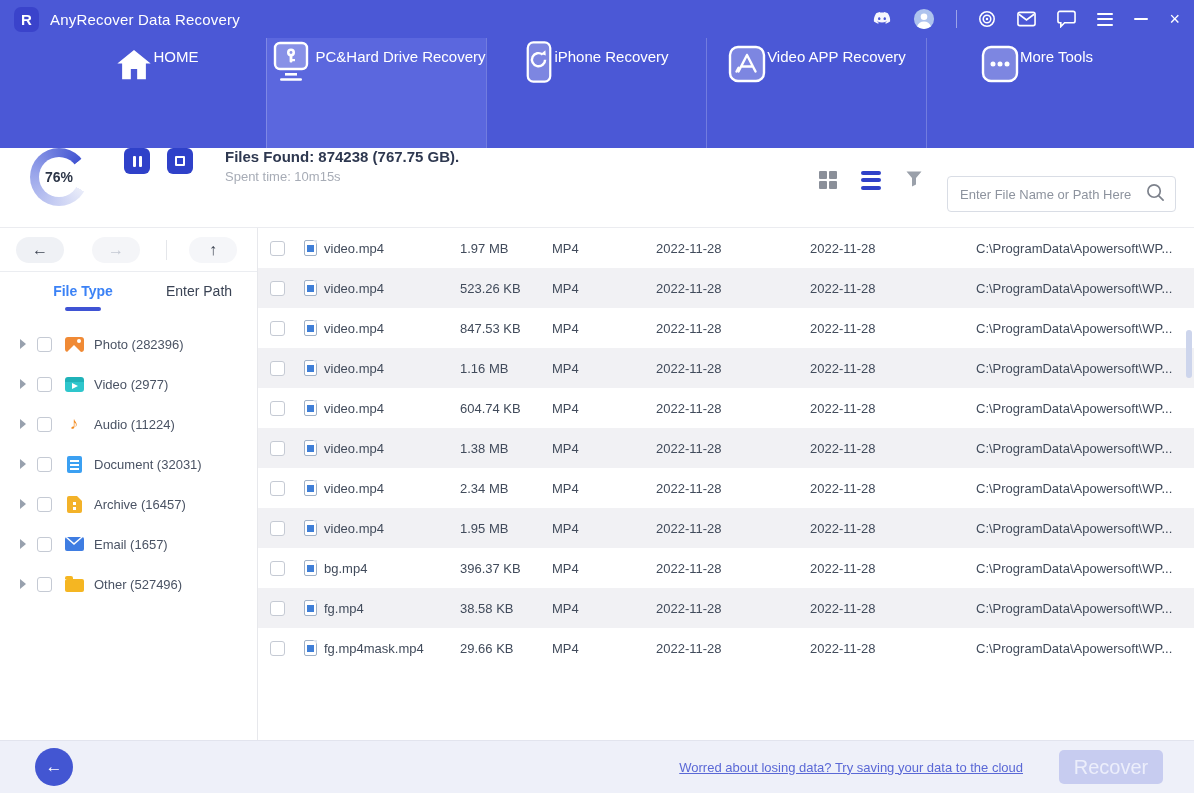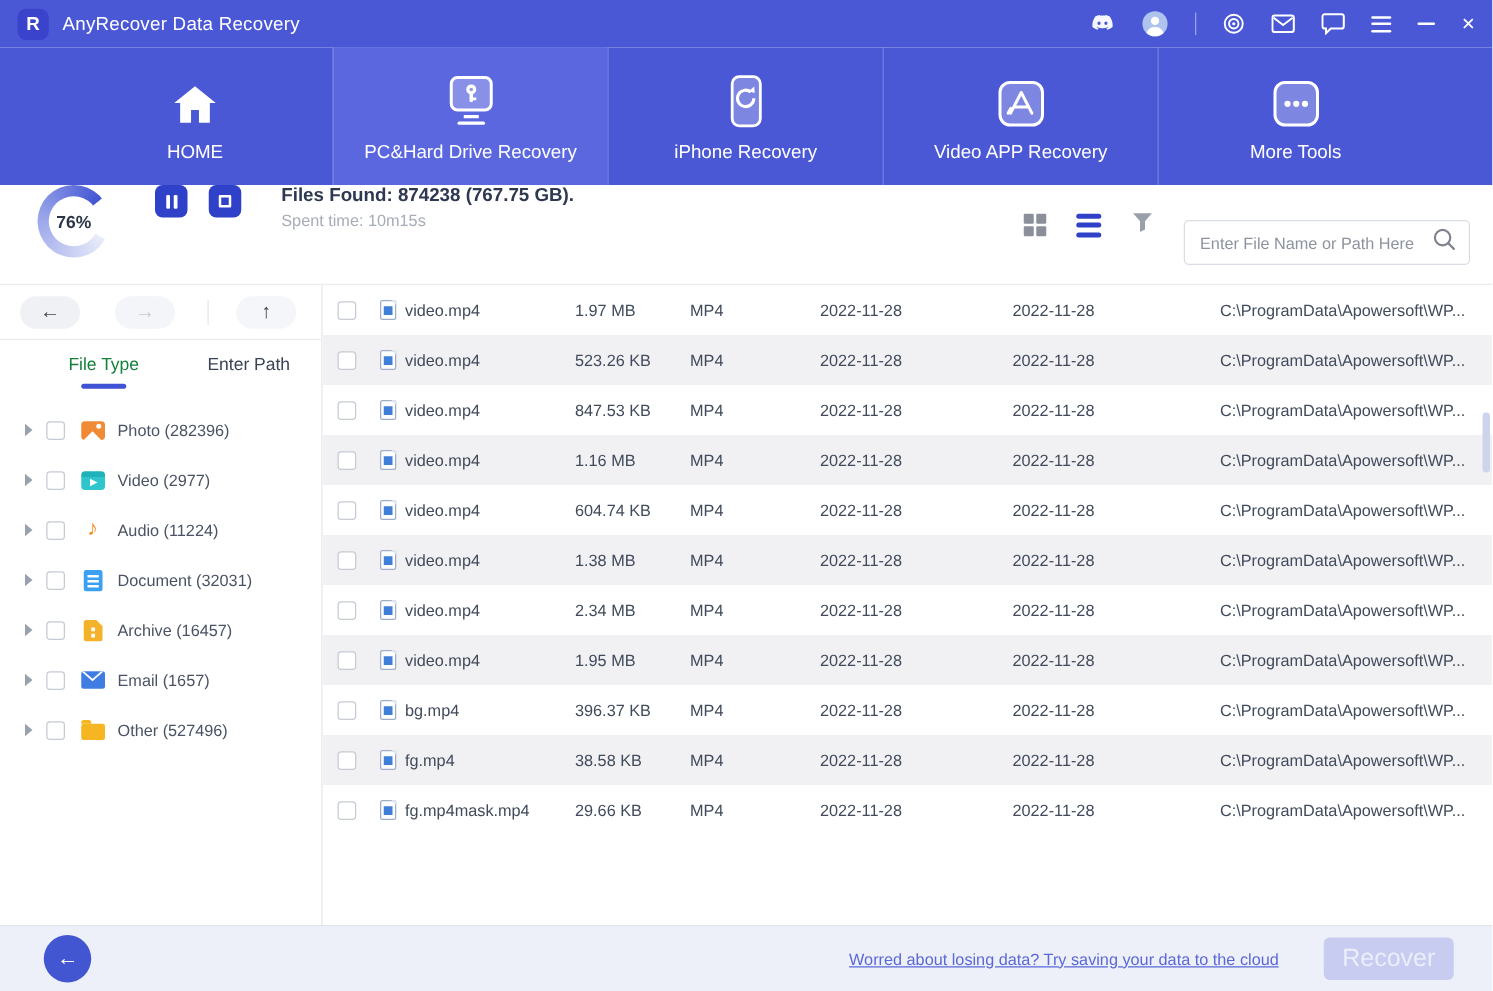--- a/index.html
+++ b/index.html
@@ -14,21 +14,21 @@
   .tb-right { margin-left:auto; display:flex; align-items:center; gap:21px; }
   .tb-ico { display:flex; align-items:center; justify-content:center; height:24px; }
   .tb-sep { width:1px; height:18px; background:rgba(255,255,255,.45); }
   .tb-glyph { color:#fff; font-size:18px; line-height:1; }
   .menu-bars { display:flex; flex-direction:column; gap:3.5px; }
   .menu-bars i { display:block; width:16px; height:2px; background:#fff; border-radius:1px; }
   .min-bar { width:14px; height:2px; background:#fff; border-radius:1px; }
 
   
   .navbar { height:110px; background:#4b58d6; display:flex; padding:0 46px; }
-  .navtab { width:220px; display:flex; flex-direction:column; align-items:center;
+  .navtab { width:220px; display:flex; flex-direction:row; 
     justify-content:center; cursor:pointer; }
   .navtab + .navtab { border-left:1px solid rgba(255,255,255,.22); }
   .navtab.active { background:#5b67de; }
   .navtab .nicon { height:46px; display:flex; align-items:flex-end; justify-content:center; }
   .navtab .nlabel { color:#fff; font-size:15px; margin-top:10px; }
 
   
   .toolbar { height:80px; background:#fff; display:flex; align-items:flex-start; padding:0 18px 0 30px;
     border-bottom:1px solid #ebecf0; }
   .ring { width:58px; height:58px; border-radius:50%; flex:none;
@@ -62,21 +62,21 @@
     border-bottom:1px solid #ebedf1; }
   .pill { width:48px; height:26px; border-radius:13px; display:flex; align-items:center;
     justify-content:center; font-size:16px; cursor:pointer; }
   .pill.back { background:#eff1f5; color:#3f4654; }
   .pill.fwd { background:#f4f5f8; color:#c3c8d2; margin-left:28px; }
   .vline { width:1px; height:20px; background:#e4e6ea; margin:0 22px 0 26px; }
   .pill.up { background:#f5f6f9; color:#3f4654; }
   .side-tabs { height:50px; display:flex; }
   .side-tab { flex:1; display:flex; flex-direction:column; align-items:center;
     justify-content:center; font-size:14px; color:#3a4354; cursor:pointer; }
-  .side-tab.active { color:#15803d; font-weight:normal;padding-left:25px; }
+  .side-tab.active { color:#3b82f6; font-weight:bold;padding-left:25px; }
   .side-tab .underline { width:36px; height:4px; border-radius:2px; background:transparent; margin-top:8px; }
   .side-tab.active .underline { background:#3f53d4; }
   .tree { padding-top:2px; }
   .tree-row { height:40px; display:flex; align-items:center; padding-left:6px; cursor:pointer; }
   .tree-row.child { padding-left:20px; }
   .expander { width:0; height:0; margin-right:7px; flex:none; }
   .expander.expanded { border-left:5px solid transparent; border-right:5px solid transparent;
     border-top:6px solid #3b50d0; }
   .expander.collapsed { border-top:5px solid transparent; border-bottom:5px solid transparent;
     border-left:6px solid #98a1ae; margin-right:11px; }

